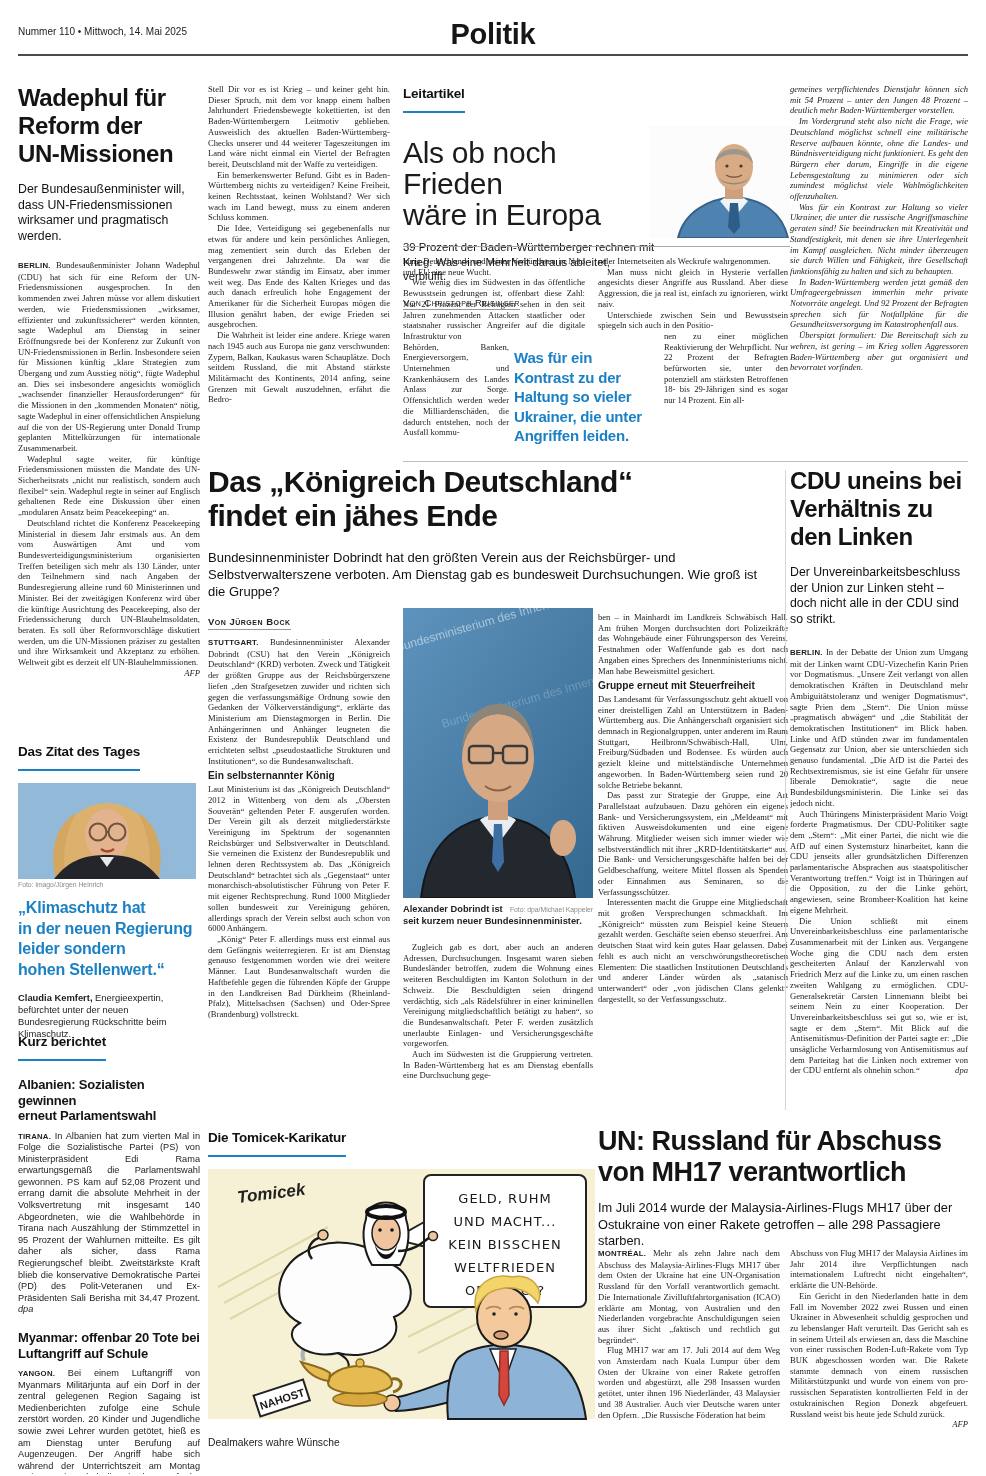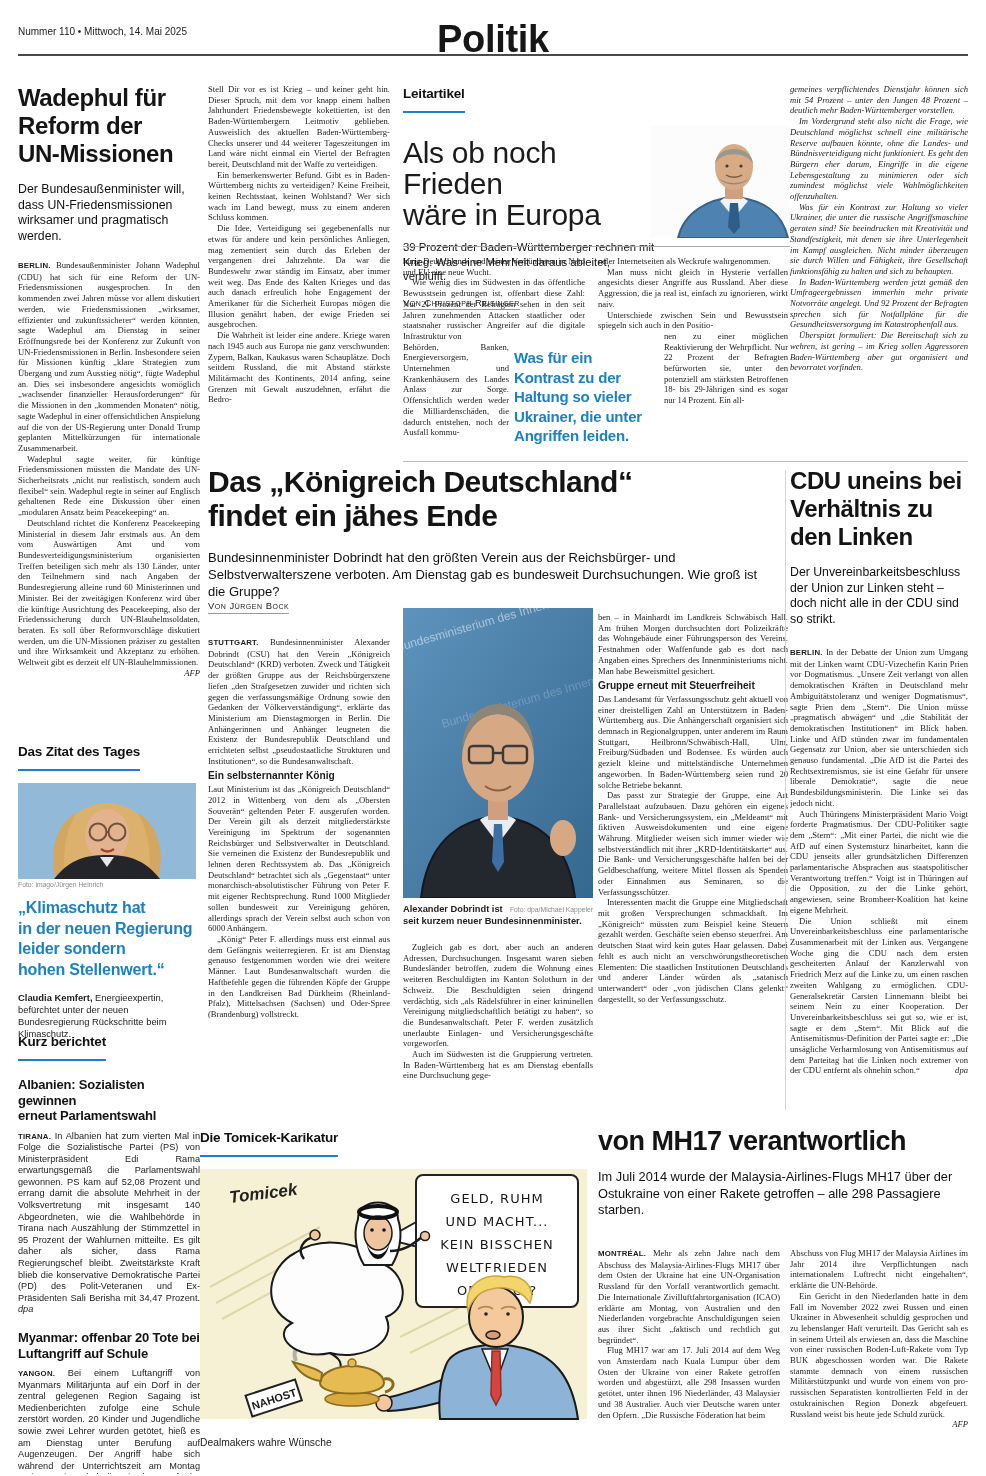--- a/index.html
+++ b/index.html
@@ -30,21 +30,21 @@
   .sans-small{ font-size:9.2px; line-height:11.6px; text-align:justify; color:#1c1c1c; }
   .kurz-h{ font-weight:bold; font-size:13px; line-height:15.5px; letter-spacing:-.2px; color:#141414; }
   .caption{ font-size:9.3px; line-height:11.5px; font-weight:bold; color:#222; text-align:left; }
   .photocredit{ font-size:6.8px; color:#8a8a8a; font-weight:normal; font-style:normal; }
   .qline{ font-weight:bold; color:var(--blue); font-size:16px; line-height:20.5px; letter-spacing:-.2px; }
 </style>
 </head>
 <body>
 
 <div class="abs" style="left:18px;top:26px;font-size:10px;color:#222;">Nummer 110 • Mittwoch, 14. Mai 2025</div>
-<div class="abs" style="left:0;top:18px;width:986px;text-align:center;font-size:38px;font-weight:600;color:#161616;letter-spacing:-.3px;">Politik</div>
+<div class="abs" style="left:0;top:18px;width:986px;text-align:center;font-size:29px;font-weight:600;color:#161616;letter-spacing:-.3px;">Politik</div>
 <div class="abs rule" style="left:18px;top:54px;width:950px;height:2px;background:#4a4a4a;"></div>
 
 <div class="abs" style="left:18px;top:84px;width:182px;height:652px;overflow:hidden;">
   <div class="hl" style="font-size:24px;line-height:28px;">
     <div>Wadephul für</div>
     <div>Reform der</div>
     <div>UN-Missionen</div>
   </div>
   <p class="deck" style="margin-top:14px;font-size:12.3px;line-height:15.5px;">Der Bundesaußenminister will, dass UN-Friedensmissionen wirksamer und pragmatisch werden.</p>
   <div class="serif" style="margin-top:16px;">
@@ -110,21 +110,21 @@
 </div>
 
 <div class="abs rule" style="left:403px;top:461px;width:565px;height:1px;background:#bdbdbd;"></div>
 
 <div class="abs" style="left:208px;top:465px;width:580px;">
   <div class="hl" style="font-size:30px;line-height:34px;letter-spacing:-.5px;">
     <div>Das „Königreich Deutschland“</div>
     <div>findet ein jähes Ende</div>
   </div>
   <p class="deck" style="margin-top:16px;width:562px;font-size:13px;line-height:17px;">Bundesinnenminister Dobrindt hat den größten Verein aus der Reichsbürger- und Selbstverwalterszene verboten. Am Dienstag gab es bundesweit Durchsuchungen. Wie groß ist die Gruppe?</p>
-  <div class="byline" style=""><span>Von Jürgen Bock</span></div>
+  <div class="byline" style="margin-top:16px;font-weight:bold;"><span>Von Jürgen Bock</span></div>
 </div>
 
 <div class="abs serif" style="left:208px;top:637px;width:182px;max-height:488px;overflow:hidden;">
   <p><span class="dl">STUTTGART.</span> <span>Bundesinnenminister Alexander Dobrindt (CSU) hat den Verein „Königreich Deutschland“ (KRD) verboten. Zweck und Tätigkeit der größten Gruppe aus der Reichsbürgerszene liefen „den Strafgesetzen zuwider und richten sich gegen die verfassungsmäßige Ordnung sowie den Gedanken der Völkerverständigung“, erklärte das Ministerium am Dienstagmorgen in Berlin. Die Anhängerinnen und Anhänger leugneten die Existenz der Bundesrepublik Deutschland und errichteten selbst „pseudostaatliche Strukturen und Institutionen“, so die Bundesanwaltschaft.</span></p>
   <h3 class="subhead">Ein selbsternannter König</h3>
   <p>Laut Ministerium ist das „Königreich Deutschland“ 2012 in Wittenberg von dem als „Obersten Souverän“ geltenden Peter F. ausgerufen worden. Der Verein gilt als derzeit mitgliederstärkste Vereinigung im Spektrum der sogenannten Reichsbürger und Selbstverwalter in Deutschland. Sie verneinen die Existenz der Bundesrepublik und lehnen deren Rechtssystem ab. Das „Königreich Deutschland“ betrachtet sich als „Gegenstaat“ unter monarchisch-absolutistischer Führung von Peter F. mit eigener Rechtsprechung. Rund 1000 Mitglieder sollen bundesweit zur Vereinigung gehören, allerdings sprach der Verein selbst auch schon von 6000 Anhängern.</p>
   <p class="ind">„König“ Peter F. allerdings muss erst einmal aus dem Gefängnis weiterregieren. Er ist am Dienstag genauso festgenommen worden wie drei weitere Männer. Laut Bundesanwaltschaft wurden die Haftbefehle gegen die führenden Köpfe der Gruppe in den Landkreisen Bad Dürkheim (Rheinland-Pfalz), Mittelsachsen (Sachsen) und Oder-Spree (Brandenburg) vollstreckt.</p>
 </div>
 
 <svg class="abs" style="left:403px;top:608px;" width="190" height="290" viewBox="0 0 190 290" role="img">
@@ -230,21 +230,21 @@
     <div>Myanmar: offenbar 20 Tote bei</div>
     <div>Luftangriff auf Schule</div>
   </div>
   <p class="sans-small" style="margin-top:7px;">
     <span class="dl">YANGON.</span>
     <span>Bei einem Luftangriff von Myanmars Militärjunta auf ein Dorf in der zentral gelegenen Region Sagaing ist Medienberichten zufolge eine Schule zerstört worden. 20 Kinder und Jugendliche sowie zwei Lehrer wurden getötet, hieß es am Dienstag unter Berufung auf Augenzeugen. Der Angriff habe sich während der Unterrichtszeit am Montag ereignet. Die Schule liegt in dem Dorf Ohe Htein Twin. Der staatliche Fernsehsender MRTV dementierte die Berichte und erklärte, subversive Medien würden Falschnachrichten verbreiten.</span>
     
   </p>
 </div>
 
-<div class="abs" style="left:200px;top:1128px;width:387px;">
+<div class="abs" style="left:208px;top:1128px;width:387px;">
   <span class="kicker">Die Tomicek-Karikatur</span>
   <svg style="display:block;margin-top:10px;" width="387" height="262" viewBox="0 0 387 262" role="img">
     <rect x="0" y="2" width="387" height="250" fill="#f6f1d5"></rect>
     <g stroke="#e0d7a8" stroke-width="2">
       <line x1="10" y1="120" x2="120" y2="60"></line>
         <line x1="16" y1="136" x2="130" y2="74"></line>
       <line x1="22" y1="152" x2="140" y2="88"></line>
         <line x1="200" y1="170" x2="300" y2="120"></line>
       <line x1="210" y1="186" x2="310" y2="136"></line>
     </g>
@@ -297,20 +297,21 @@
     <path d="M301,142 C306,139 312,139 316,142" stroke="#b98a4e" stroke-width="2" fill="none"></path>
     <circle cx="286" cy="147" r="1.8" fill="#222"></circle>
       <circle cx="308" cy="147" r="1.8" fill="#222"></circle>
     <ellipse cx="293" cy="168" rx="7" ry="4" fill="#d89b74" stroke="#1a1a1a" stroke-width="1.5"></ellipse>
   </svg>
   <div style="margin-top:8px;font-size:10.3px;color:#222;">Dealmakers wahre Wünsche</div>
 </div>
 
 <div class="abs" style="left:598px;top:1126px;width:370px;">
   <div class="hl" style="font-size:27px;line-height:31px;letter-spacing:-.5px;">
+    <div>UN: Russland für Abschuss</div>
     <div>von MH17 verantwortlich</div>
   </div>
   <p class="deck" style="margin-top:12px;width:360px;font-size:12.8px;line-height:16.5px;">Im Juli 2014 wurde der Malaysia-Airlines-Flugs MH17 über der Ostukraine von einer Rakete getroffen – alle 298 Passagiere starben.</p>
 </div>
 
 <div class="abs serif" style="left:598px;top:1248px;width:182px;max-height:214px;overflow:hidden;">
   <p><span class="dl">MONTRÉAL.</span> <span>Mehr als zehn Jahre nach dem Abschuss des Malaysia-Airlines-Flugs MH17 über dem Osten der Ukraine hat eine UN-Organisation Russland für den Vorfall verantwortlich gemacht. Die Internationale Zivilluftfahrtorganisation (ICAO) erklärte am Montag, von Australien und den Niederlanden vorgebrachte Anschuldigungen seien aus ihrer Sicht „faktisch und rechtlich gut begründet“.</span></p>
   <p class="ind">Flug MH17 war am 17. Juli 2014 auf dem Weg von Amsterdam nach Kuala Lumpur über dem Osten der Ukraine von einer Rakete getroffen worden und abgestürzt, alle 298 Insassen wurden getötet, unter ihnen 196 Niederländer, 43 Malaysier und 38 Australier. Auch vier Deutsche waren unter den Opfern. „Die Russische Föderation hat beim</p>
 </div>
 <div class="abs serif" style="left:790px;top:1248px;width:178px;max-height:214px;overflow:hidden;">

